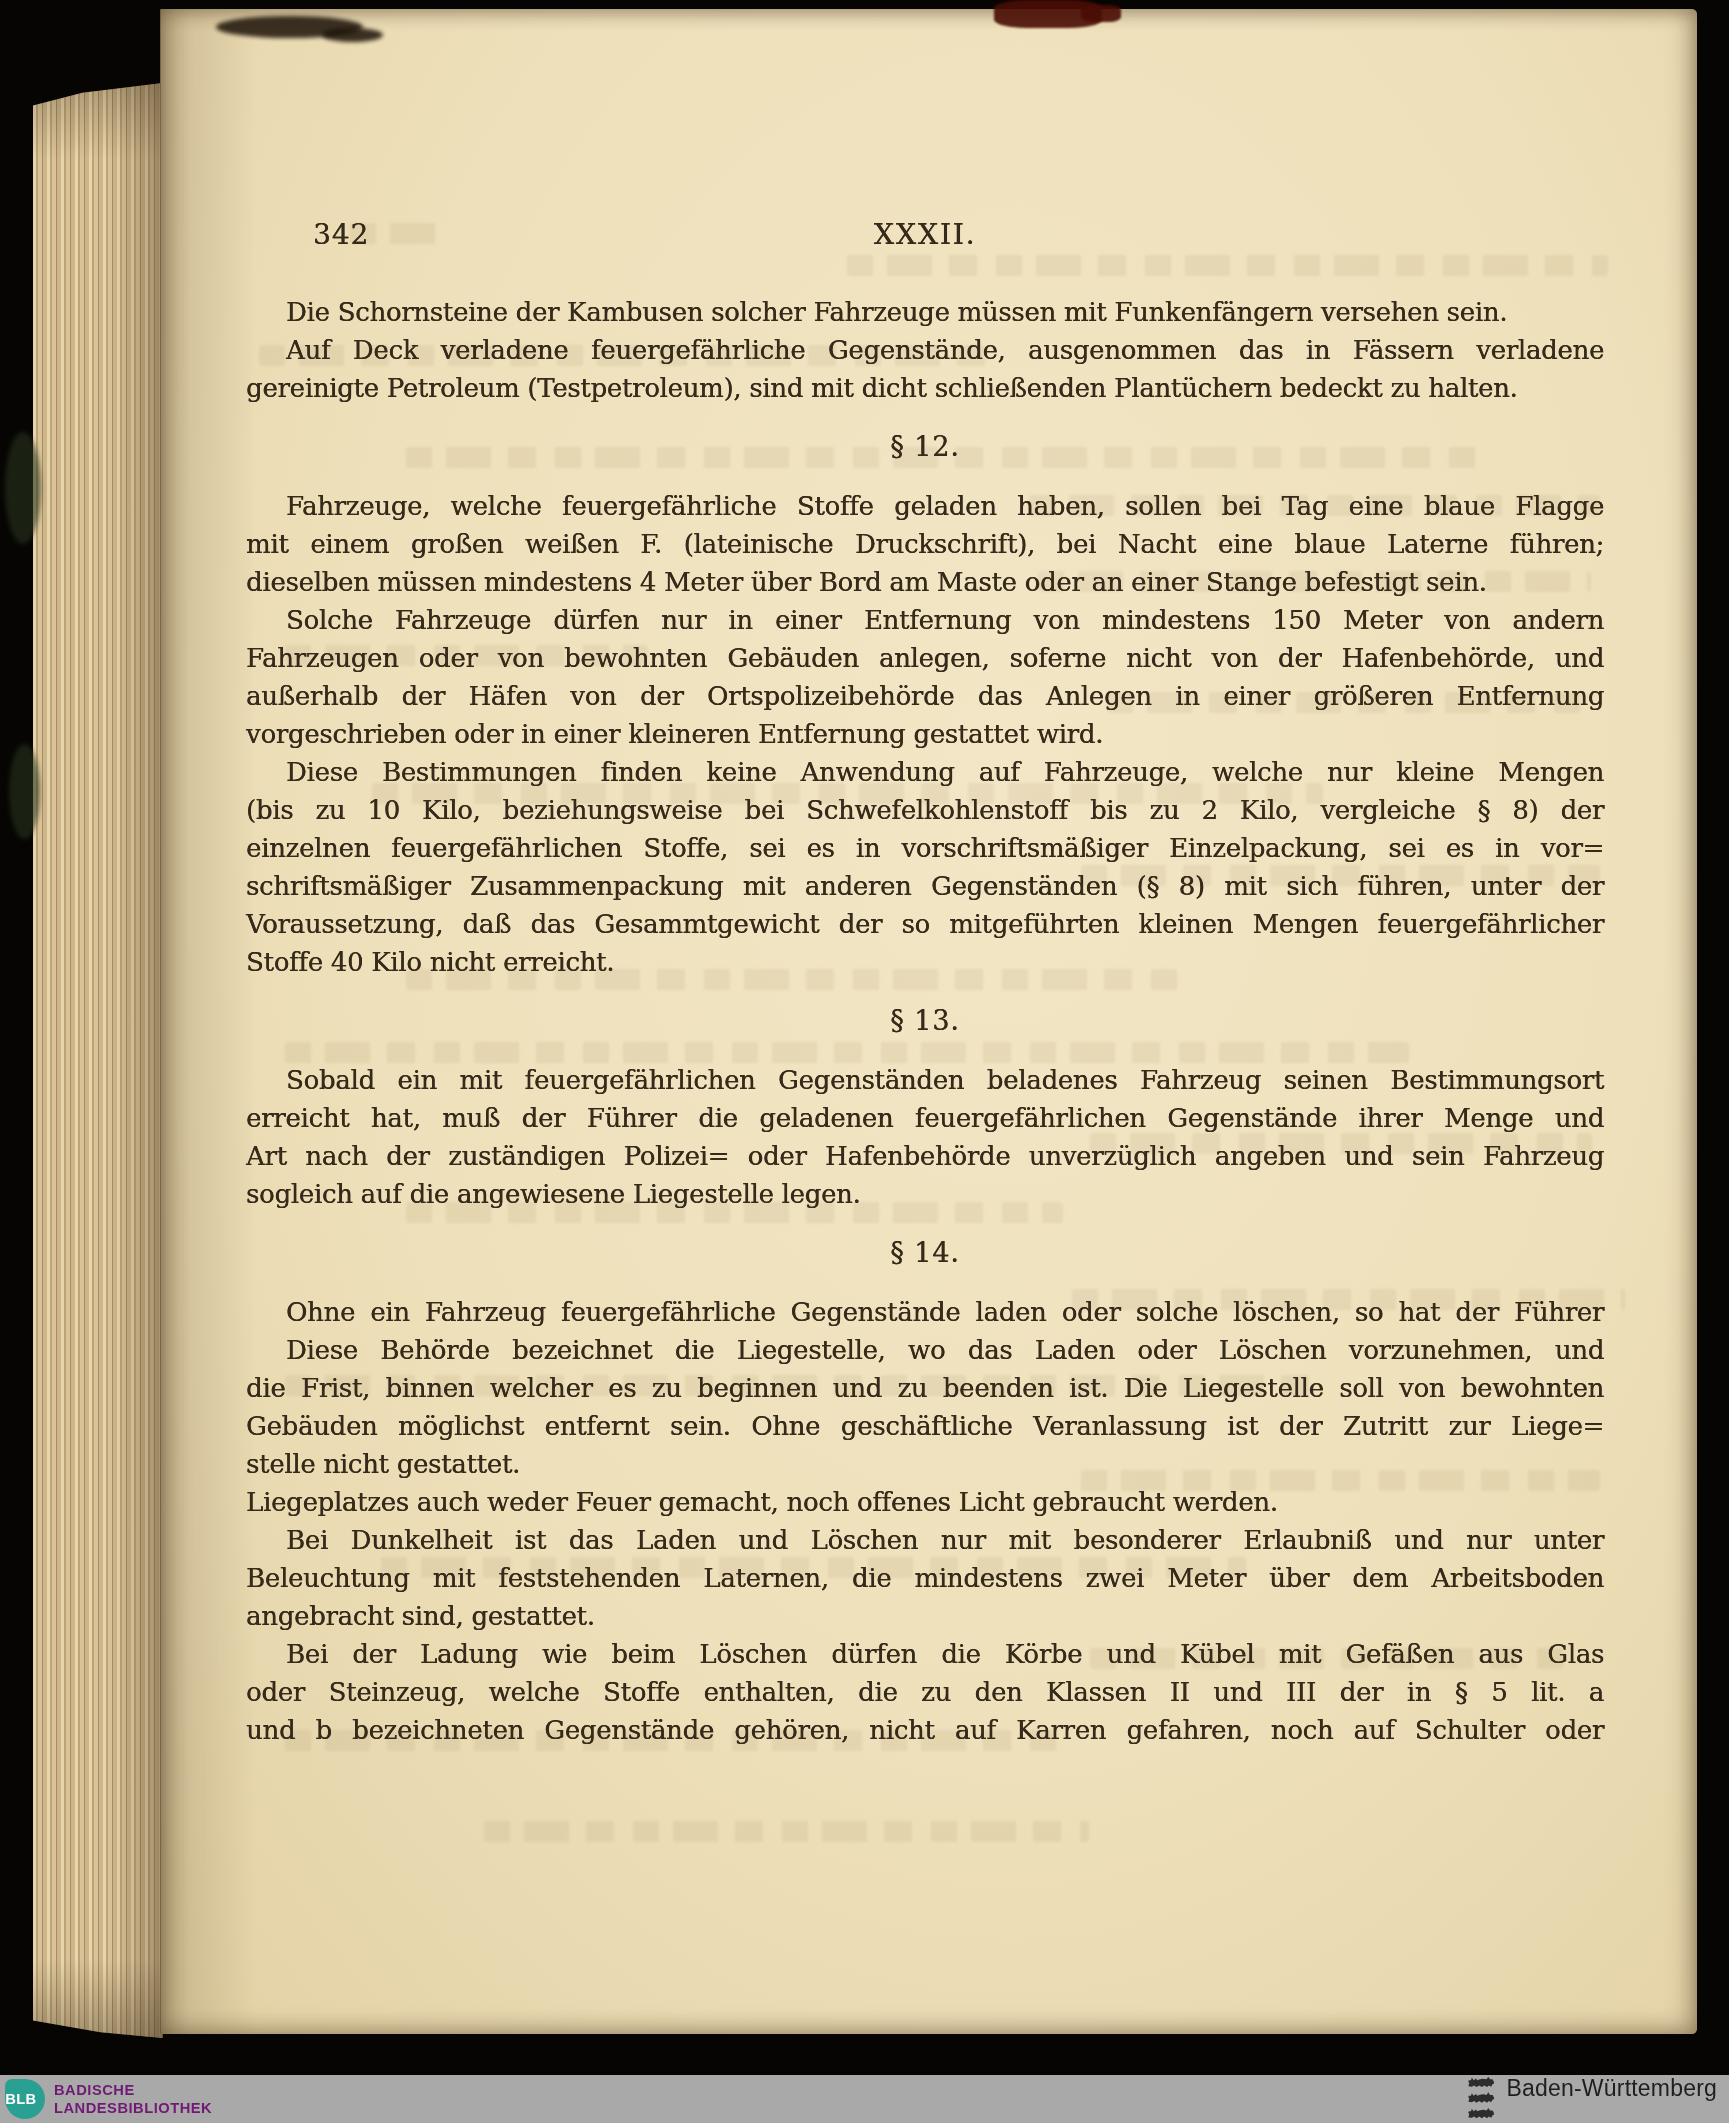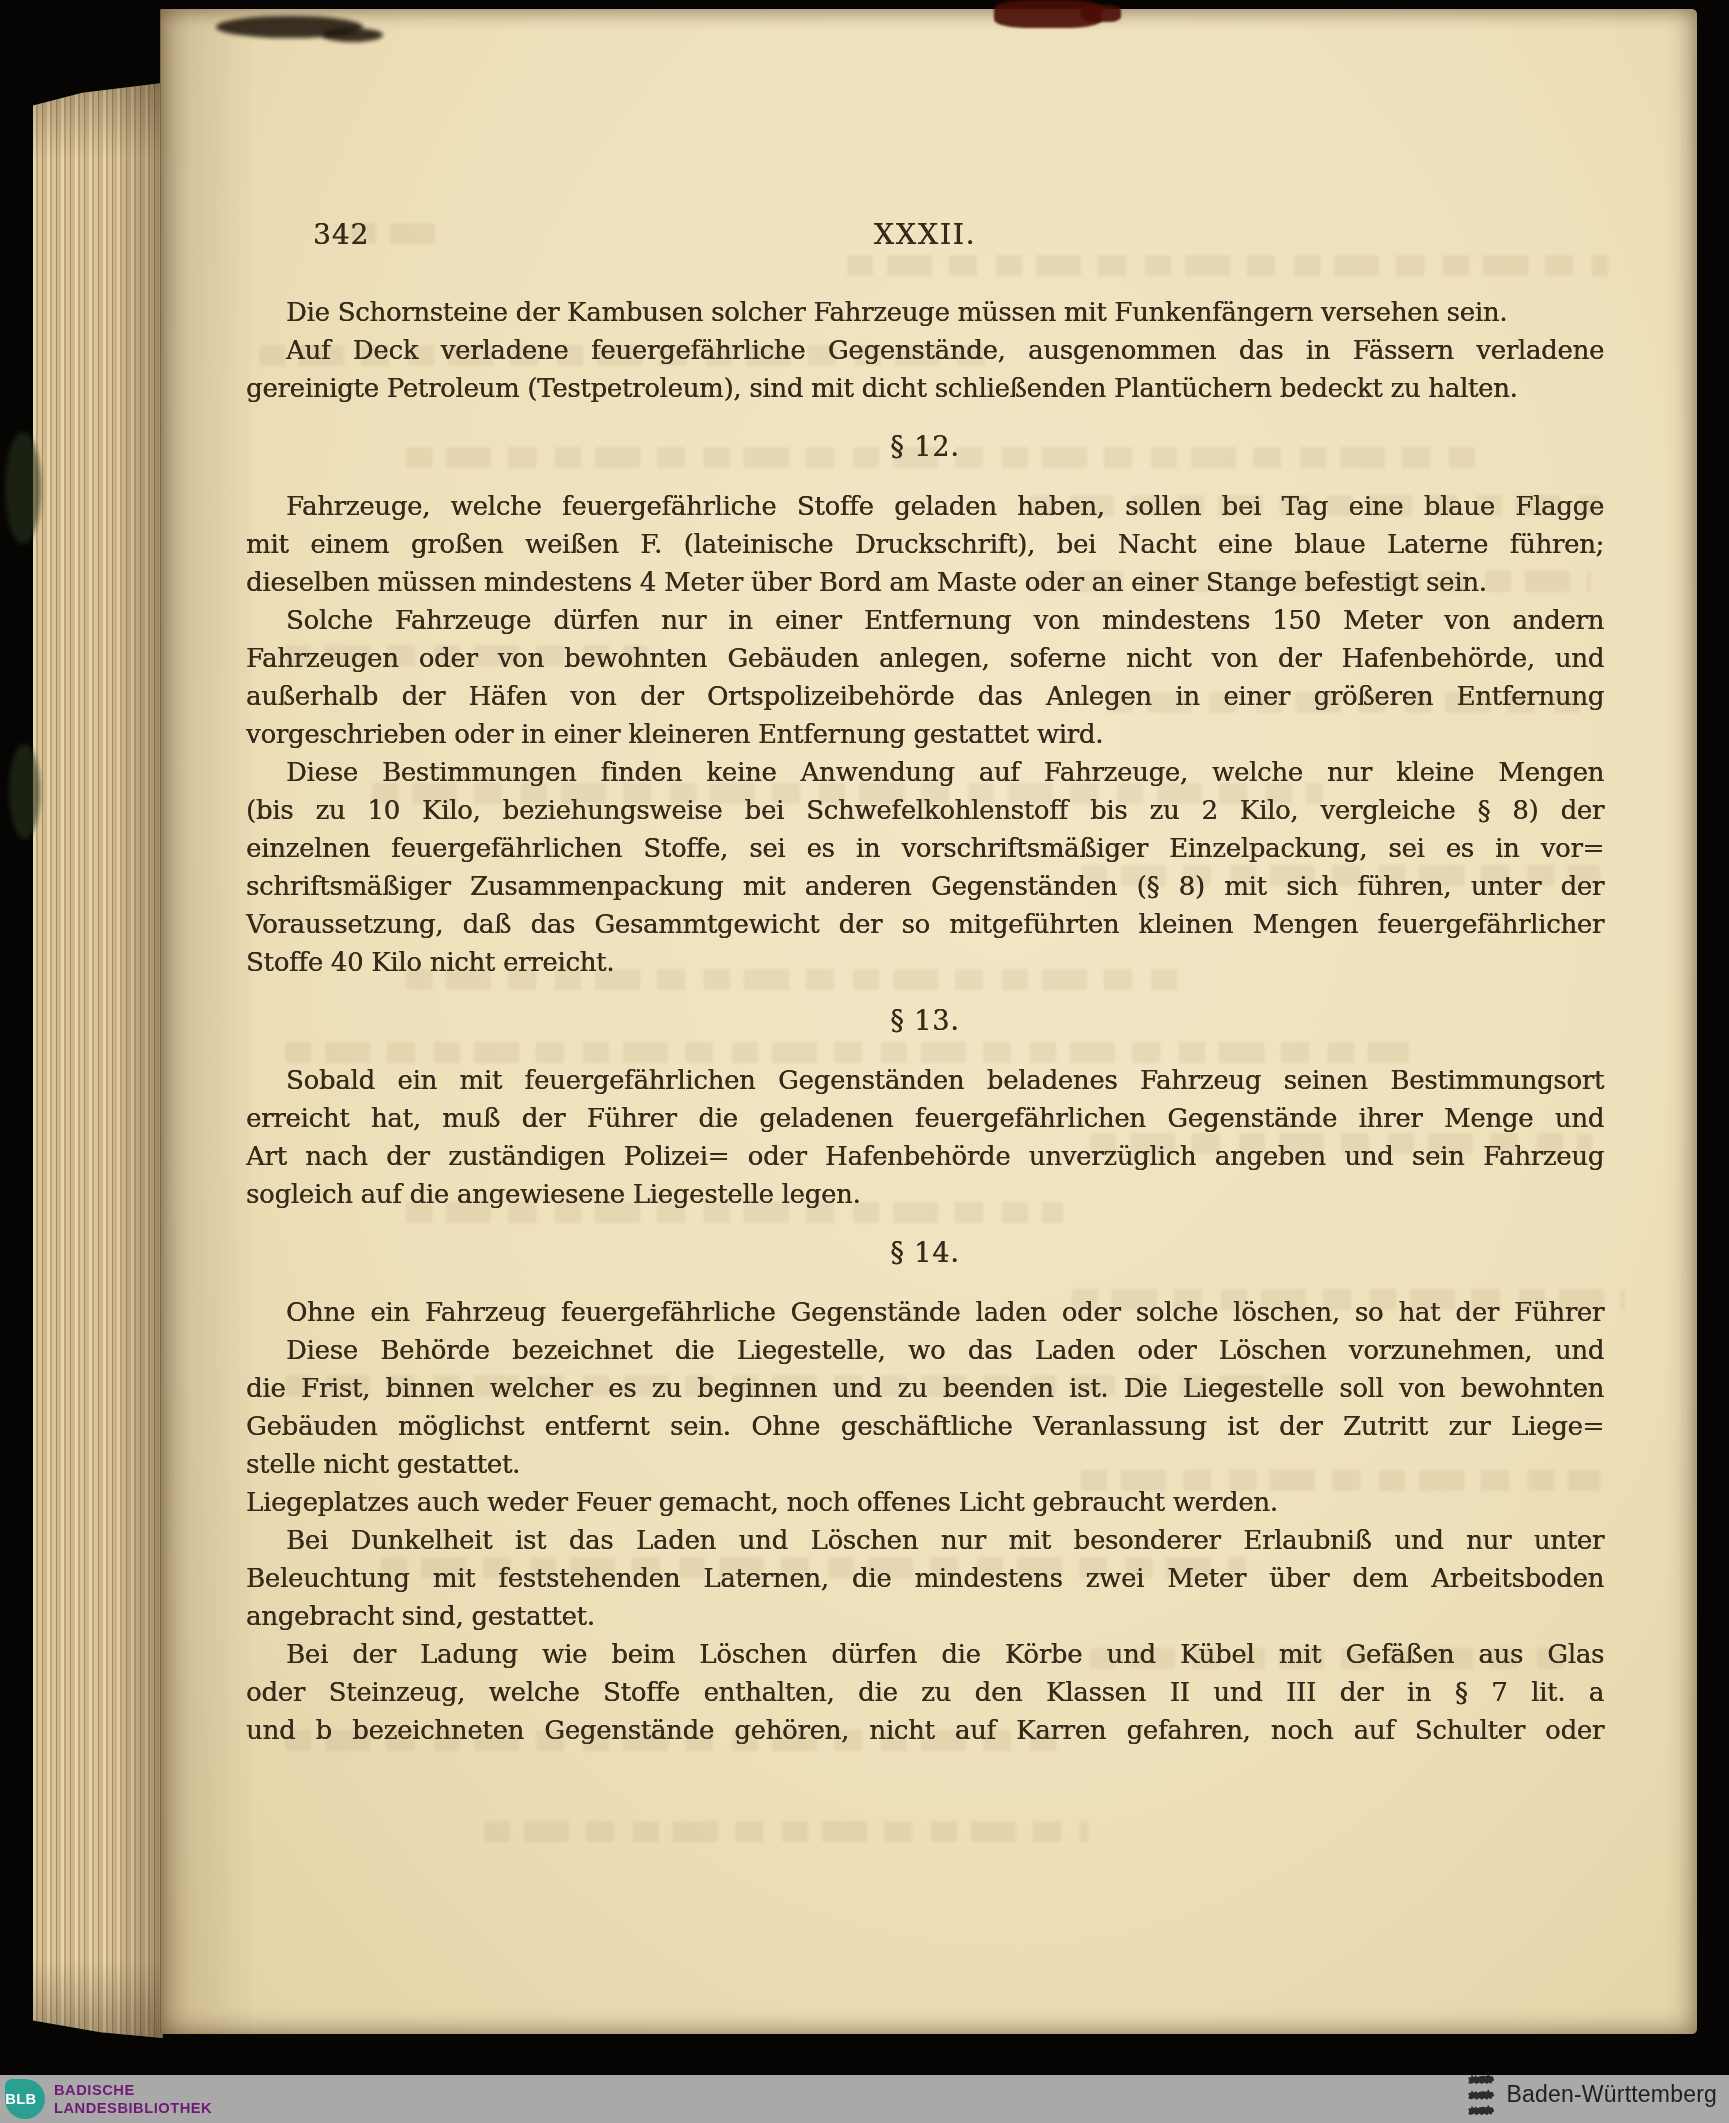--- a/index.html
+++ b/index.html
@@ -86,21 +86,21 @@
     background:#2aa092; border-radius:7px 50% 50% 50%;
     display:flex; align-items:center; 
   }
   .blb-logo span { color:#ffffff; font-size:14.7px; font-weight:700; letter-spacing:0.4px; }
   .lib-name {
     position:absolute; left:54px; top:6px; color:#701a75;
     font-size:14.7px; font-weight:700; line-height:18px; letter-spacing:0.5px;
   }
   .bw-group {
     position:absolute; right:12px; top:0; height:39px;
-    display:flex; align-items:center; gap:9px;
+    display:flex; gap:9px;
   }
   .bw-group svg { display:block; }
   .bw-label { color:#1f1f1f; font-size:23px; letter-spacing:0.2px; }
 </style>
 </head>
 <body>
 
 <div class="stage">
 
   <div class="page-stack"></div>
@@ -183,21 +183,21 @@
         <div class="para">
           <div class="line last">Liegeplatzes auch weder Feuer gemacht, noch offenes Licht gebraucht werden.</div>
         </div>
         <div class="para">
           <div class="line first">Bei Dunkelheit ist das Laden und Löschen nur mit besonderer Erlaubniß und nur unter</div>
           <div class="line">Beleuchtung mit feststehenden Laternen, die mindestens zwei Meter über dem Arbeitsboden</div>
           <div class="line last">angebracht sind, gestattet.</div>
         </div>
         <div class="para">
           <div class="line first">Bei der Ladung wie beim Löschen dürfen die Körbe und Kübel mit Gefäßen aus Glas</div>
-          <div class="line">oder Steinzeug, welche Stoffe enthalten, die zu den Klassen II und III der in § 7 lit. a</div>
+          <div class="line">oder Steinzeug, welche Stoffe enthalten, die zu den Klassen II und III der in § 5 lit. a</div>
           <div class="line">und b bezeichneten Gegenstände gehören, nicht auf Karren gefahren, noch auf Schulter oder</div>
         </div>
       </div>
   </div>
 
   <div class="debris dark" style="left:216px;top:15.6px;width:147px;height:22.5px"></div>
   <div class="debris dark" style="left:322px;top:28px;width:61px;height:14px"></div>
   <div class="debris green" style="left:5.2px;top:432px;width:36px;height:112px"></div>
   <div class="debris green" style="left:8.6px;top:744px;width:31px;height:95px"></div>
   <div class="debris maroon" style="left:994px;top:0;width:108px;height:28px"></div>

